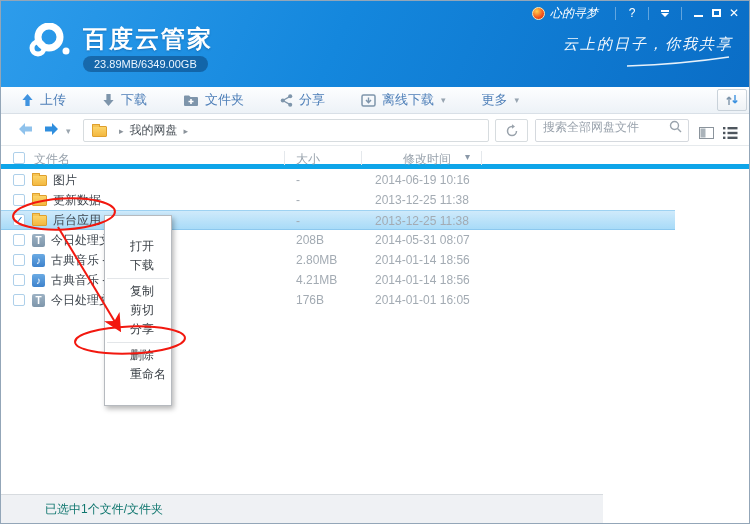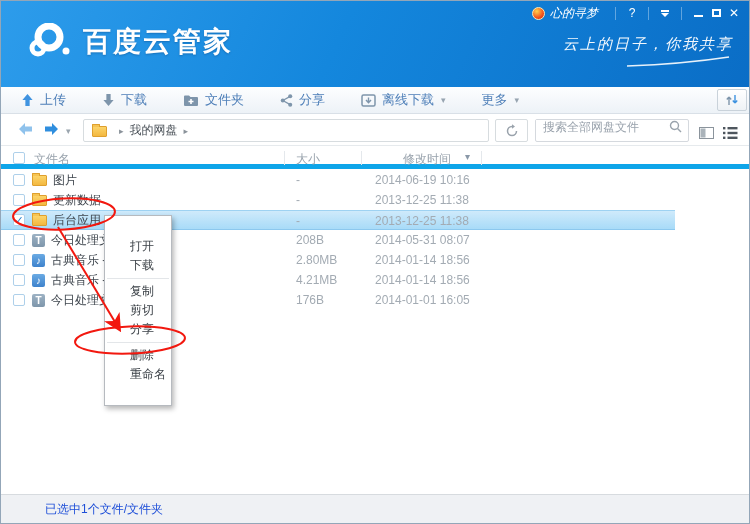--- a/index.html
+++ b/index.html
@@ -15,21 +15,21 @@
   .username { color:#fff; font-size:12px; margin-right:10px;font-style:italic; }
   .tb-sep { width:1px; height:13px; background:rgba(255,255,255,.35); margin:0 7px; }
   .tb-ctl { color:#fff; font-size:12px; width:18px; text-align:center; cursor:default; }
   .skin-ctl { display:flex; flex-direction:column; align-items:center; width:18px; }
   .skin-bar { width:8px; height:2px; background:#fff; margin-bottom:1px; }
   .skin-caret { width:0; height:0; border-left:4px solid transparent; border-right:4px solid transparent; border-top:4px solid #fff; }
   .min-glyph { display:inline-block; width:9px; height:2px; background:#fff; }
   .max-glyph { display:inline-block; width:9px; height:8px; border:2px solid #fff; }
 
   .logo { position:absolute; left:28px; top:22px; }
-  .app-title { position:absolute; left:82px; top:22px; color:#fff; font-size:28px; font-weight:bold; letter-spacing:2px; text-shadow:0 1px 2px rgba(0,40,90,.3); }
+  .app-title { position:absolute; left:82px; top:22px; color:#fff; font-size:24px; font-weight:bold; letter-spacing:2px; text-shadow:0 1px 2px rgba(0,40,90,.3); }
   .storage-pill { position:absolute; left:82px; top:55px; background:rgba(6,52,100,.45); color:#eaf5ff; font-size:11px; padding:2px 11px; border-radius:9px; }
   .slogan { position:absolute; right:18px; top:34px; color:#fff; text-align:right; }
   .slogan span { font-family:"DejaVu Serif","Liberation Serif",serif; font-style:italic; font-size:15px; letter-spacing:2px; opacity:.95; }
   .slogan svg { display:block; margin-left:auto; margin-top:2px; }
 
   
   .toolbar { position:absolute; top:86px; left:0; width:750px; height:27px;
     background:linear-gradient(#fdfeff,#edf2f7); border-bottom:1px solid #d9e0e7; display:flex; align-items:center; padding-left:20px; }
   .tb-btn { display:flex; align-items:center; gap:6px; margin-right:36px; color:#4e7fb8; font-size:13px; cursor:default; }
   .tb-caret { color:#97a4b0; font-size:9px; margin-left:1px; }
@@ -73,21 +73,21 @@
   .col-size, .col-date { position:absolute; top:0; line-height:20px; font-size:12px; color:#a3abb3; }
   .col-size { left:295px; } .col-date { left:374px; }
 
   
   .context-menu { position:absolute; left:103px; top:214px; width:68px; background:#fff; border:1px solid #b6babf;
     box-shadow:2px 3px 5px rgba(0,0,0,.28); padding:21px 0; z-index:40; }
   .menu-item { height:19px; line-height:19px; padding-left:25px; font-size:12px; color:#3b4147; cursor:default; }
   .menu-divider { height:1px; background:#e3e6e9; margin:3px 2px; }
 
   
-  .statusbar { position:absolute; left:0; bottom:0; width:750px; height:29px; background:#eff1f4; border-top:1px solid #d7dbdf; line-height:28px; padding-left:44px; font-size:12px; color:#1d4ed8; }
+  .statusbar { position:absolute; left:0; bottom:0; width:602px; height:29px; background:#eff1f4; border-top:1px solid #d7dbdf; line-height:28px; padding-left:44px; font-size:12px; color:#0f766e; }
 
   
   .watermark { position:absolute; right:12px; bottom:29px; font-size:37px; font-weight:bold; letter-spacing:2px;
     background:linear-gradient(100deg,#1565ad,#3f9fe0); -webkit-background-clip:text; background-clip:text; color:transparent; z-index:30; }
 
   
   .annotations { position:absolute; left:0; top:0; z-index:60; pointer-events:none; }
 </style>
 </head>
 <body>
@@ -114,20 +114,21 @@
     </div>
 
     <div class="logo">
       <svg width="48" height="36" viewBox="0 0 48 36">
         <circle cx="20" cy="14" r="11" fill="none" stroke="#ffffff" stroke-width="7"></circle>
         <circle cx="9" cy="25" r="6" fill="none" stroke="#ffffff" stroke-width="5"></circle>
         <circle cx="37" cy="28" r="3.5" fill="#ffffff"></circle>
       </svg>
     </div>
     <div class="app-title">百度云管家</div>
+    <div class="storage-pill">23.89MB/6349.00GB</div>
     <div class="slogan">
       <span>云上的日子，你我共享</span>
       <svg width="110" height="12" viewBox="0 0 110 12">
         <path d="M4,10 Q60,8 106,1" fill="none" stroke="#ffffff" stroke-width="1.6" opacity="0.9"></path>
       </svg>
     </div>
   </div>
 
   <div class="toolbar">
     <div class="tb-btn">

